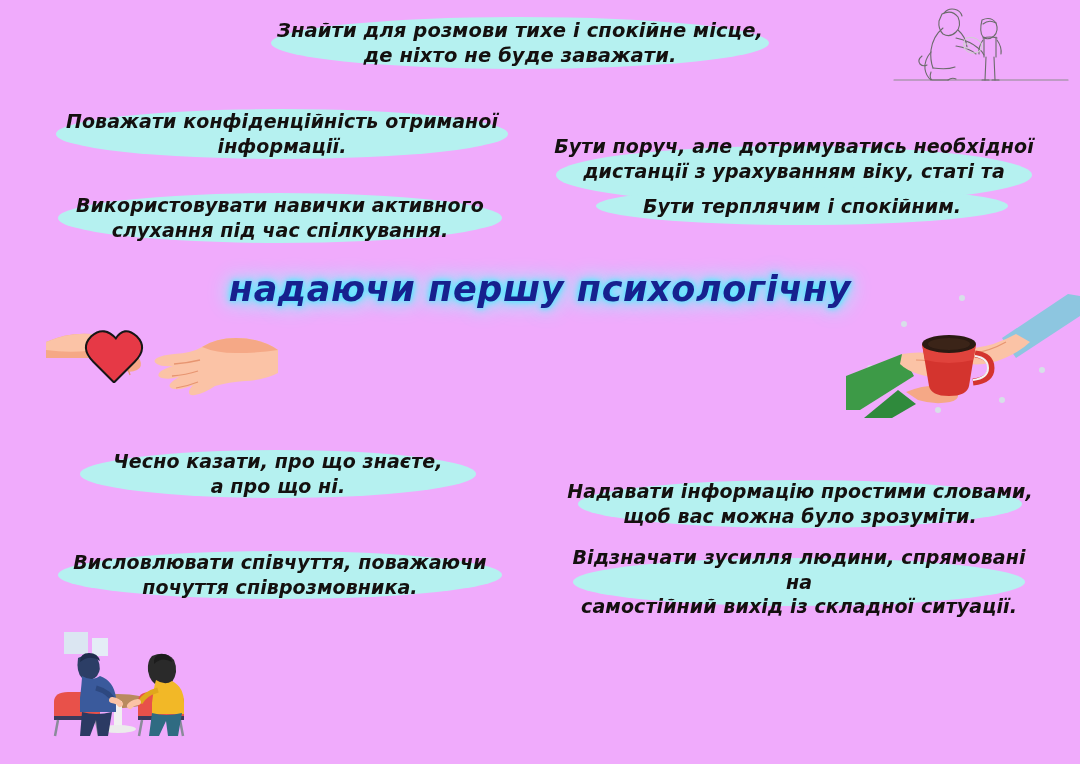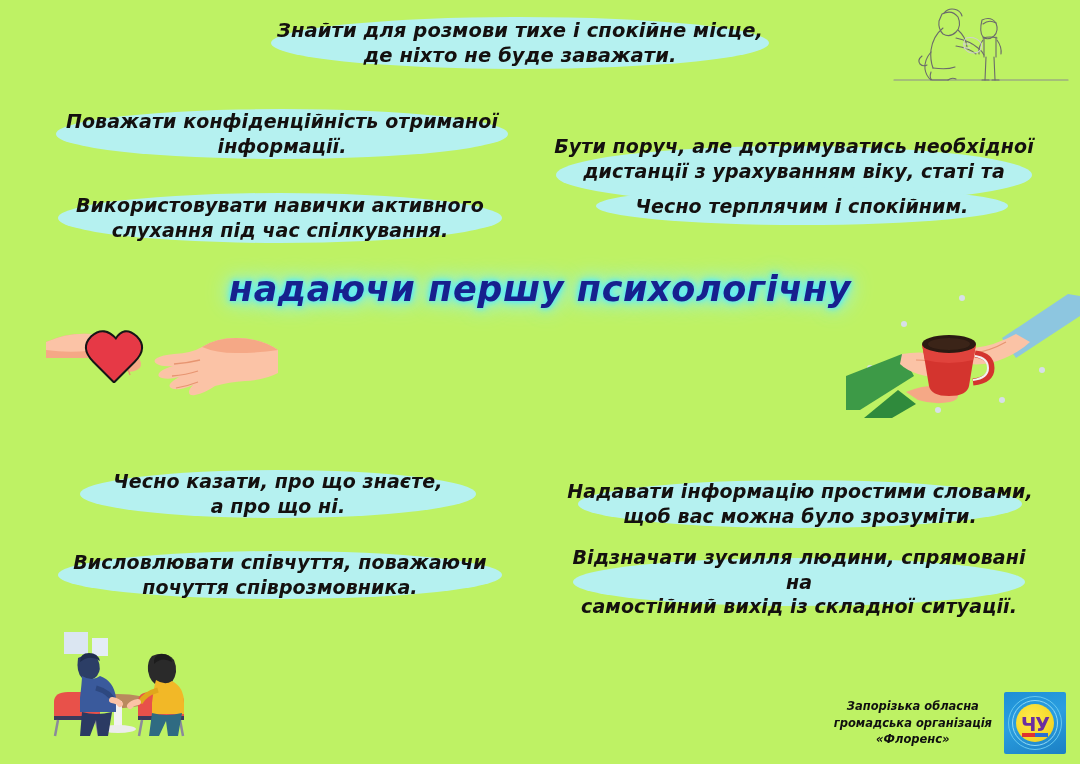--- a/index.html
+++ b/index.html
@@ -12,21 +12,21 @@
     background: #fbfaf9;
     font-family: "DejaVu Sans", sans-serif;
     overflow: hidden;
     position: relative;
   }
 
   .poster {
     position: relative;
     width: 1080px;
     height: 764px;
-    background: #bef264;
+    background: #f0abfc;
   }
 
   
   .stmt {
     position: absolute;
     text-align: center;
     line-height: 1.30;
     color: #14100f;
     font-family: "DejaVu Sans", sans-serif;
     font-style: italic;
@@ -214,21 +214,21 @@
   </div>
 
   <div class="stmt" style="left:54px; top:193px; width:452px; font-size:19px;">
     <span class="hl" style="width:444px; height:50px;"></span>
     <span class="txt">Використовувати навички активного
 слухання під час спілкування.</span>
   </div>
 
   <div class="stmt" style="left:592px; top:194px; width:420px; font-size:19px;">
     <span class="hl" style="width:412px; height:38px;"></span>
-    <span class="txt">Чесно терплячим і спокійним.</span>
+    <span class="txt">Бути терплячим і спокійним.</span>
   </div>
 
   <div class="illus" style="left:44px; top:300px; width:236px; height:106px;">
     <svg width="236" height="106" viewBox="0 0 236 106" xmlns="http://www.w3.org/2000/svg">
 
       <g>
         <path d="M2 42 q22 -10 46 -8 q22 2 36 12 q8 6 12 14 q3 7 -3 10 q-8 4 -16 -1 l-14 -8
                  q-6 -3 -13 -3 l-48 0 z" fill="#f5a886"></path>
         <path d="M2 42 q22 -10 46 -8 q20 2 34 11 q-18 4 -38 6 q-22 2 -42 -1 z" fill="#fbc3a6"></path>
         <path d="M62 58 q10 2 18 8 q5 4 6 9" fill="none" stroke="#e79571" stroke-width="1.4"></path>
@@ -288,21 +288,21 @@
         <path d="M129 72 q16 2 16 14 q0 12 -18 14" fill="none" stroke="#d4342e" stroke-width="7"></path>
         <path d="M129 74 q13 2 13 12 q0 10 -15 12" fill="none" stroke="#f2f2f2" stroke-width="2"></path>
       </g>
     </svg>
   </div>
 
   <div class="title-wrap">
     <span class="title-line">надаючи першу психологічну</span>
   </div>
 
-  <div class="stmt" style="left:78px; top:449px; width:400px; font-size:19px;margin-top:20px;">
+  <div class="stmt" style="left:78px; top:449px; width:400px; font-size:19px;">
     <span class="hl" style="width:396px; height:48px;"></span>
     <span class="txt">Чесно казати, про що знаєте,
 а про що ні.</span>
   </div>
 
   <div class="stmt" style="left:562px; top:449px; width:476px; font-size:19px;margin-top:30px;">
     <span class="hl" style="width:444px; height:48px;"></span>
     <span class="txt">Надавати інформацію простими словами,
 щоб вас можна було зрозуміти.</span>
   </div>
@@ -347,26 +347,14 @@
       <path d="M118 34 q14 -6 22 4 q5 12 -2 22 q-5 7 -12 5 q-10 -4 -12 -16 q-1 -10 4 -15 z" fill="#2a2a2a"></path>
       <path d="M120 42 q8 -8 18 -2 q-2 -9 -11 -8 q-8 1 -7 10 z" fill="#1c1c1c"></path>
       <path d="M122 58 q9 6 16 1 q12 6 12 22 l0 11 l-32 0 l0 -11 q2 -17 4 -23 z" fill="#f2b827"></path>
       <path d="M124 68 q-14 4 -18 13" fill="none" stroke="#e0a71c" stroke-width="5"></path>
       <path d="M104 80 q-6 1 -8 4" fill="none" stroke="#fbc3a6" stroke-width="6" stroke-linecap="round"></path>
       <path d="M118 91 q14 4 30 0 l-4 23 l-10 0 l-2 -15 l-7 15 l-10 0 z" fill="#2f6b82"></path>
     </svg>
   </div>
 
 
-  <div class="footer">
-    <div class="footer-text">Запорізька обласна
-громадська організація
-«Флоренс»</div>
-    <div class="logo-box">
-      <span class="logo-ring"></span>
-      <span class="logo-ring inner"></span>
-      <span class="logo-disc"></span>
-      <span class="logo-mark">ЧУ</span>
-      <span class="logo-bar"></span>
-    </div>
-  </div>
 
 </div>
 
 </body></html>

